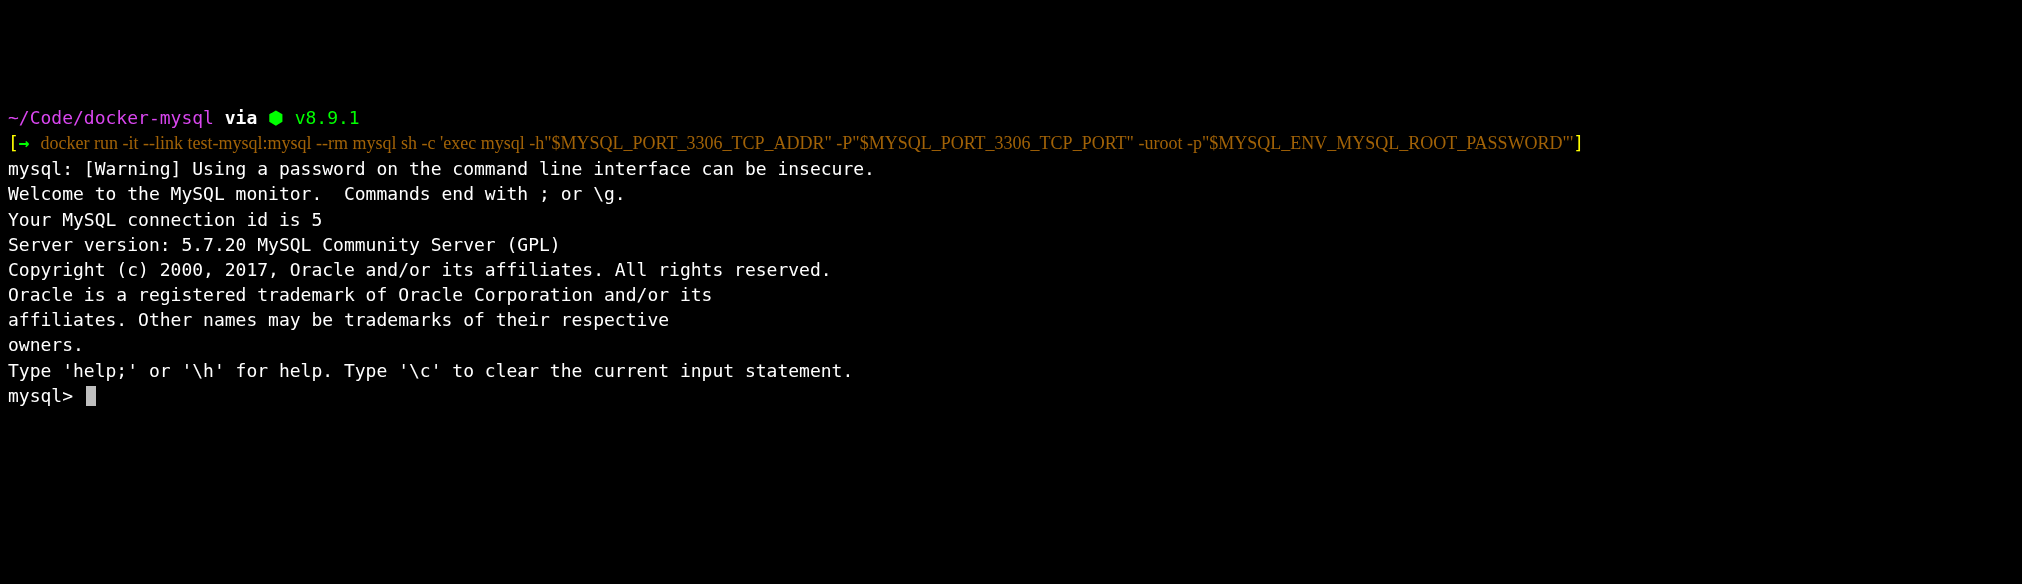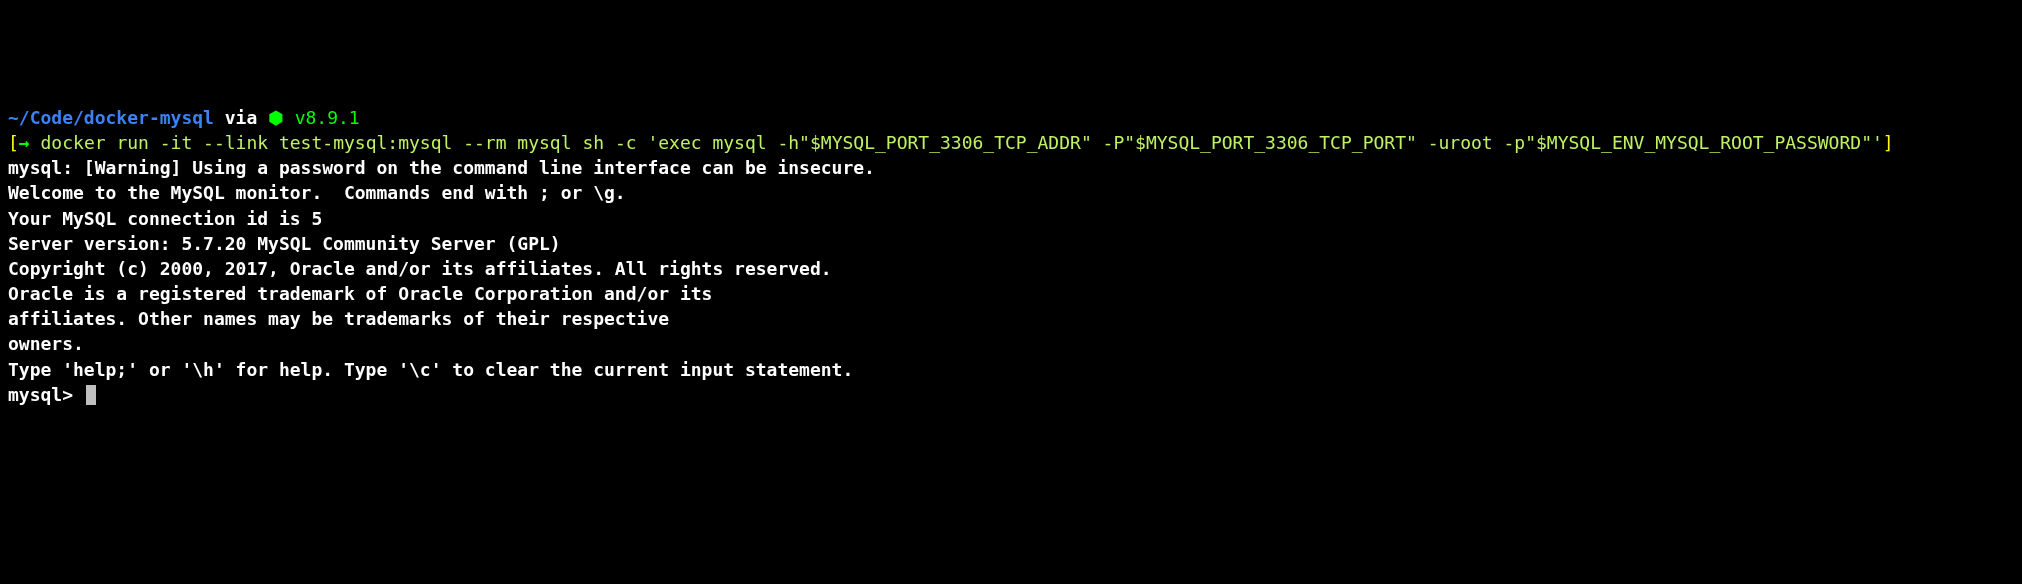--- a/index.html
+++ b/index.html
@@ -17,45 +17,45 @@
       width: 2022px;
       height: 584px;
       overflow: hidden;
       white-space: pre-wrap;
       word-break: break-all;
     }
     .prompt-line {
       display: block;
     }
     .cyan-bold {
-      color: #3b82f6;
-      font-weight: bold;
+      color: #d946ef;
+      font-weight: normal;
     }
     .white-bold {
       color: #ffffff;
       font-weight: bold;
       text-align: right;
     }
     .green-bold {
       color: #00ff00;
       font-weight: normal;
     }
     .yellow {
       color: #ffff00;
     }
     .green-arrow {
       color: #00ff00;
       font-weight: bold;
     }
     .command {
-      color: #bef264;
+      color: #a16207;
+      font-family: Liberation Serif, serif;
     }
     .output {
       color: #ffffff;
-      font-weight: bold;
     }
     .cursor {
       display: inline-block;
       width: 10px;
       height: 20px;
       background-color: #bfbfbf;
       vertical-align: text-bottom;
       margin-left: 2px;
     }
     .hex-icon {

